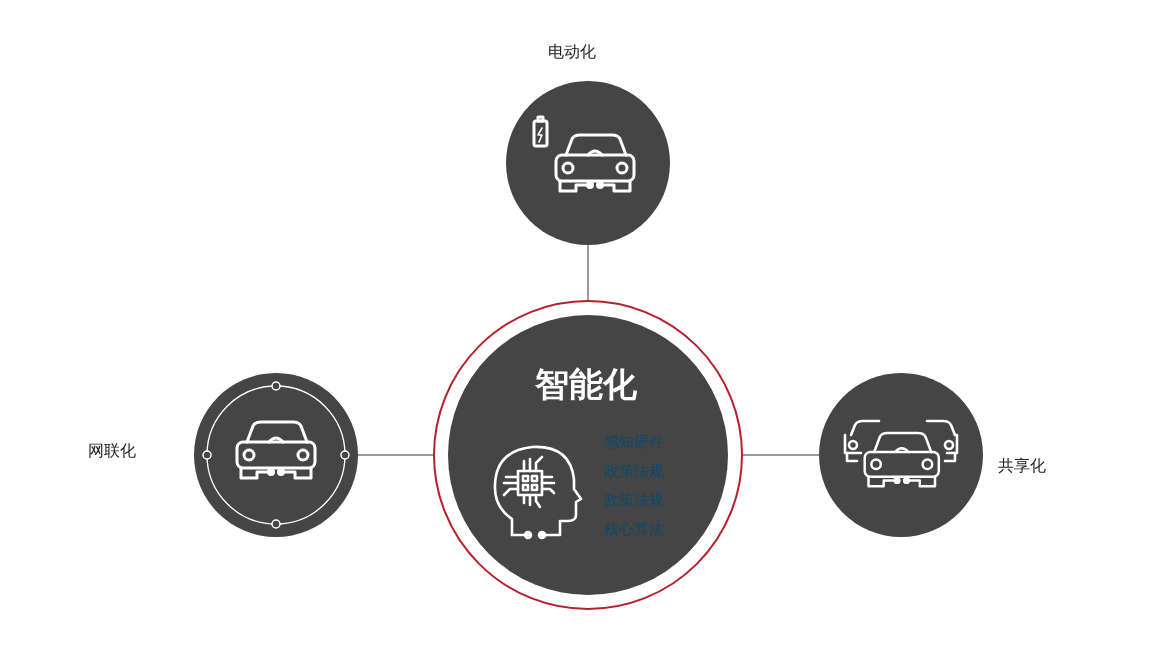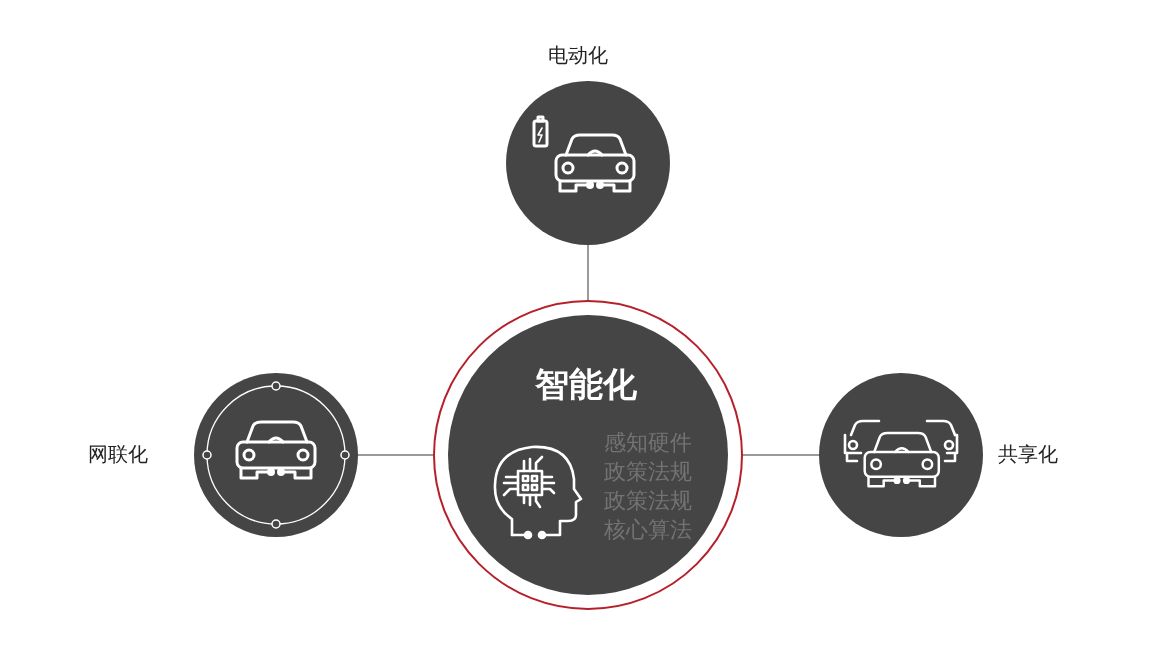--- a/index.html
+++ b/index.html
@@ -1,22 +1,22 @@
 <!DOCTYPE html>
 <html><head>
 <meta charset="utf-8">
 <style>
   html,body{margin:0;padding:0;background:#ffffff;}
   body{width:1169px;height:663px;position:relative;overflow:hidden;font-family:"DejaVu Sans","Liberation Sans",sans-serif;}
   .line{position:absolute;background:#9a9a9a;}
   .circle{position:absolute;border-radius:50%;background:#454545;}
   .ring{position:absolute;border-radius:50%;border:2.5px solid #b5202a;background:#fff;box-sizing:border-box;}
-  .label{position:absolute;font-size:20px;color:#222;white-space:nowrap;}
+  .label{position:absolute;font-size:16px;color:#222;white-space:nowrap;}
   .title{position:absolute;color:#fff;font-weight:bold;font-size:34px;white-space:nowrap;}
-  .items{position:absolute;color:#737373;font-size:22px;line-height:29px;}
+  .items{position:absolute;color:#0c4a6e;font-size:15px;line-height:29px;}
   svg{position:absolute;overflow:visible;}
 </style>
 </head>
 <body>
 
 <div class="line" style="left:587px;top:240px;width:2px;height:62px;"></div>
 <div class="line" style="left:355px;top:454px;width:80px;height:2px;"></div>
 <div class="line" style="left:742px;top:454px;width:80px;height:2px;"></div>
 
 <div class="label" style="left:548px;top:42px;">电动化</div>
@@ -72,21 +72,21 @@
     <rect x="26" y="40" width="78" height="26" rx="6"></rect>
     <circle cx="38" cy="53" r="5"></circle>
     <circle cx="92" cy="53" r="5"></circle>
     <path d="M58 40 Q65 32 72 40"></path>
     <path d="M30 66 L30 76 L46 76 L46 70 L58 70"></path>
     <path d="M72 70 L84 70 L84 76 L100 76 L100 66"></path>
     <circle cx="60" cy="70" r="2.5" fill="#fff"></circle>
     <circle cx="70" cy="70" r="2.5" fill="#fff"></circle>
   </g>
 </svg>
-<div class="label" style="left:998px;top:441px;">共享化</div>
+<div class="label" style="left:998px;top:456px;">共享化</div>
 
 <div class="ring" style="left:433px;top:300px;width:310px;height:310px;"></div>
 <div class="circle" style="left:448px;top:315px;width:280px;height:280px;"></div>
 <div class="title" style="left:535px;top:362px;text-align:center;">智能化</div>
 <svg style="left:490px;top:437px;" width="100" height="110" viewBox="0 0 100 110" fill="none" stroke="#fff" stroke-width="2.6" stroke-linecap="round" stroke-linejoin="round">
   <path d="M22 98 L22 82 Q4 70 5 48 Q6 14 42 10 Q80 8 84 42 L84 52 L91 62 L86 65 L86 78 Q86 84 78 84 L70 84 L70 98 L54 98"></path>
   <path d="M22 98 L36 98"></path>
   <circle cx="38" cy="98" r="3" fill="#fff"></circle>
   <circle cx="52" cy="98" r="3" fill="#fff"></circle>
   <rect x="28" y="34" width="24" height="24"></rect>

